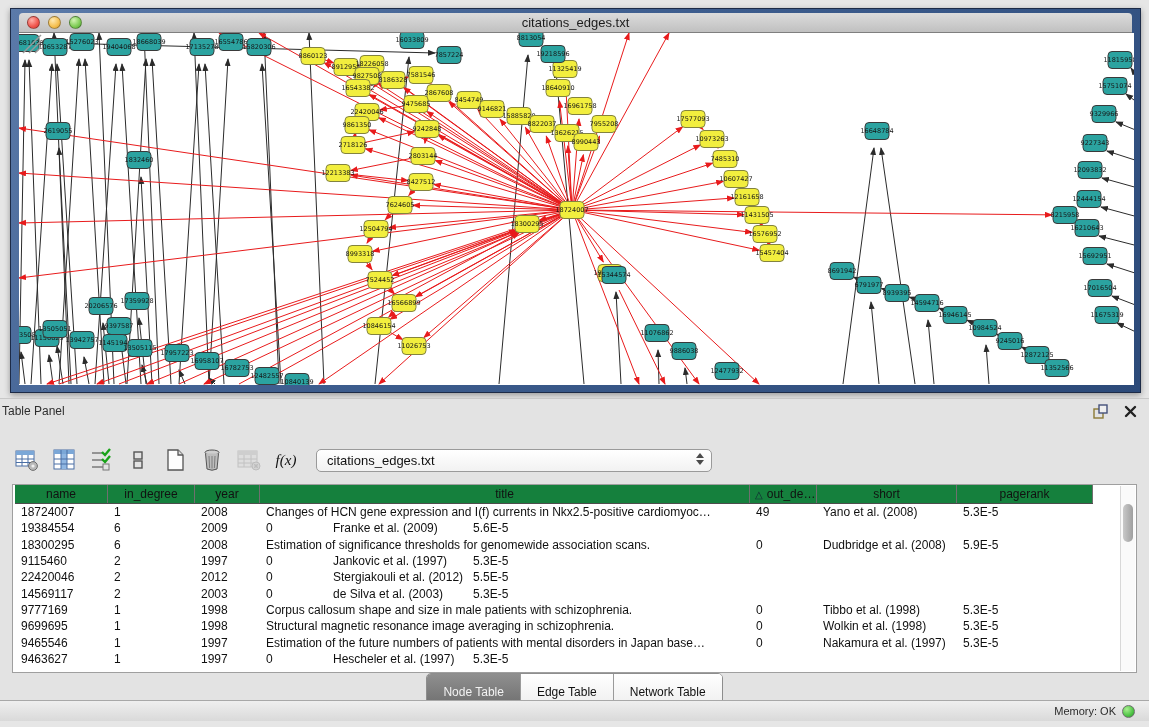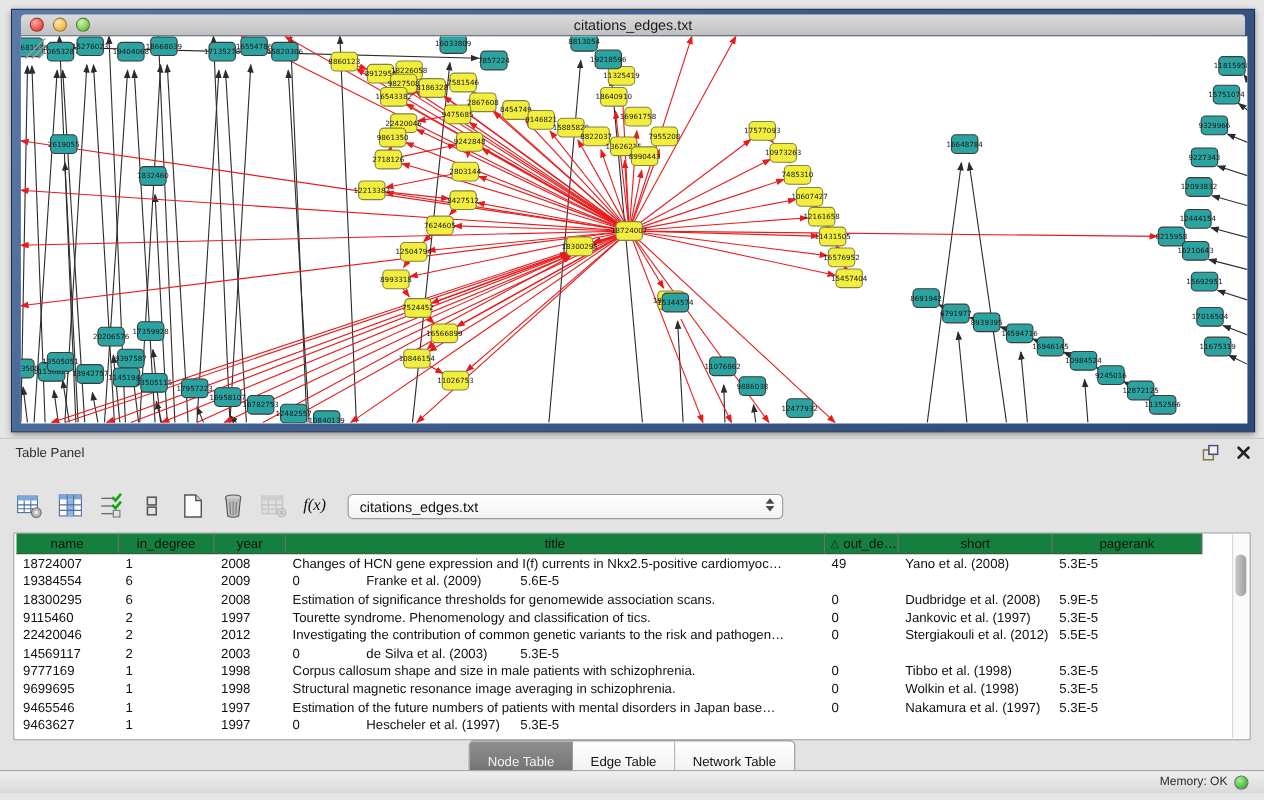--- a/index.html
+++ b/index.html
@@ -16,21 +16,21 @@
   .light { width:13px; height:13px; border-radius:50%; border:1px solid rgba(0,0,0,.35); }
   .light.red    { background:radial-gradient(circle at 35% 30%, #ffb0a8, #f0564d 60%, #c93a33); }
   .light.yellow { background:radial-gradient(circle at 35% 30%, #ffe9b0, #f5bf4f 60%, #cf9a2f); }
   .light.green  { background:radial-gradient(circle at 35% 30%, #d2f3b2, #7ecc54 60%, #4d9b33); }
   #graph-canvas { position:relative; width:1115px; height:352px; background:#ffffff; overflow:hidden; }
   #graph-canvas svg { position:absolute; left:0; top:0; }
 
   
   #table-panel { position:absolute; left:0; top:398px; width:1149px; height:302px; background:#e3e3e3; border-top:1px solid #c8c8c8; }
   #panel-titlebar { position:absolute; left:0; top:0; width:100%; height:24px; display:flex; align-items:center; }
-  #panel-titlebar .ptitle { font-size:12px; color:#2e2e2e; margin-left:14px; }
+  #panel-titlebar .ptitle { font-size:12px; color:#2e2e2e; margin-left:2px; }
   #panel-controls { position:absolute; right:10px; top:3px; display:flex; gap:12px; align-items:center; }
   #panel-controls .ctl { width:18px; height:18px; display:flex; align-items:center; justify-content:center; cursor:default; }
 
   #table-toolbar { position:absolute; left:14px; top:44px; height:34px; display:flex; align-items:center; gap:11px; }
   .tool-btn { width:26px; height:26px; display:flex; align-items:center; justify-content:center; }
   .tool-btn.disabled { opacity:.45; }
   #fx-btn { font-family:"Liberation Serif",serif; font-style:italic; font-weight:normal; font-size:15px; color:#111; }
   #table-selector { margin-left:6px; width:396px; height:23px; background:linear-gradient(#ffffff,#f2f2f2);
     border:1px solid #9a9a9a; border-radius:5px; display:flex; align-items:center; font-size:13px; color:#111;
     padding-left:10px; position:relative; }
@@ -801,30 +801,28 @@
           <div class="td c2">2008</div>
           <div class="td c3">Estimation of significance thresholds for genomewide association scans.</div>
           <div class="td c4">0</div>
           <div class="td c5">Dudbridge et al. (2008)</div>
           <div class="td c6">5.9E-5</div>
         </div>
         <div class="tr">
           <div class="td c0">9115460</div>
           <div class="td c1">2</div>
           <div class="td c2">1997</div>
-          <div class="td c3">Tourette syndrome. Phenomenology and classification of tics.</div>
           <div class="td c4">0</div>
           <div class="td c5">Jankovic et al. (1997)</div>
           <div class="td c6">5.3E-5</div>
         </div>
         <div class="tr">
           <div class="td c0">22420046</div>
           <div class="td c1">2</div>
           <div class="td c2">2012</div>
-          <div class="td c3">Investigating the contribution of common genetic variants to the risk and pathogen…</div>
           <div class="td c4">0</div>
           <div class="td c5">Stergiakouli et al. (2012)</div>
           <div class="td c6">5.5E-5</div>
         </div>
         <div class="tr">
           <div class="td c0">14569117</div>
           <div class="td c1">2</div>
           <div class="td c2">2003</div>
           <div class="td c4">0</div>
           <div class="td c5">de Silva et al. (2003)</div>

